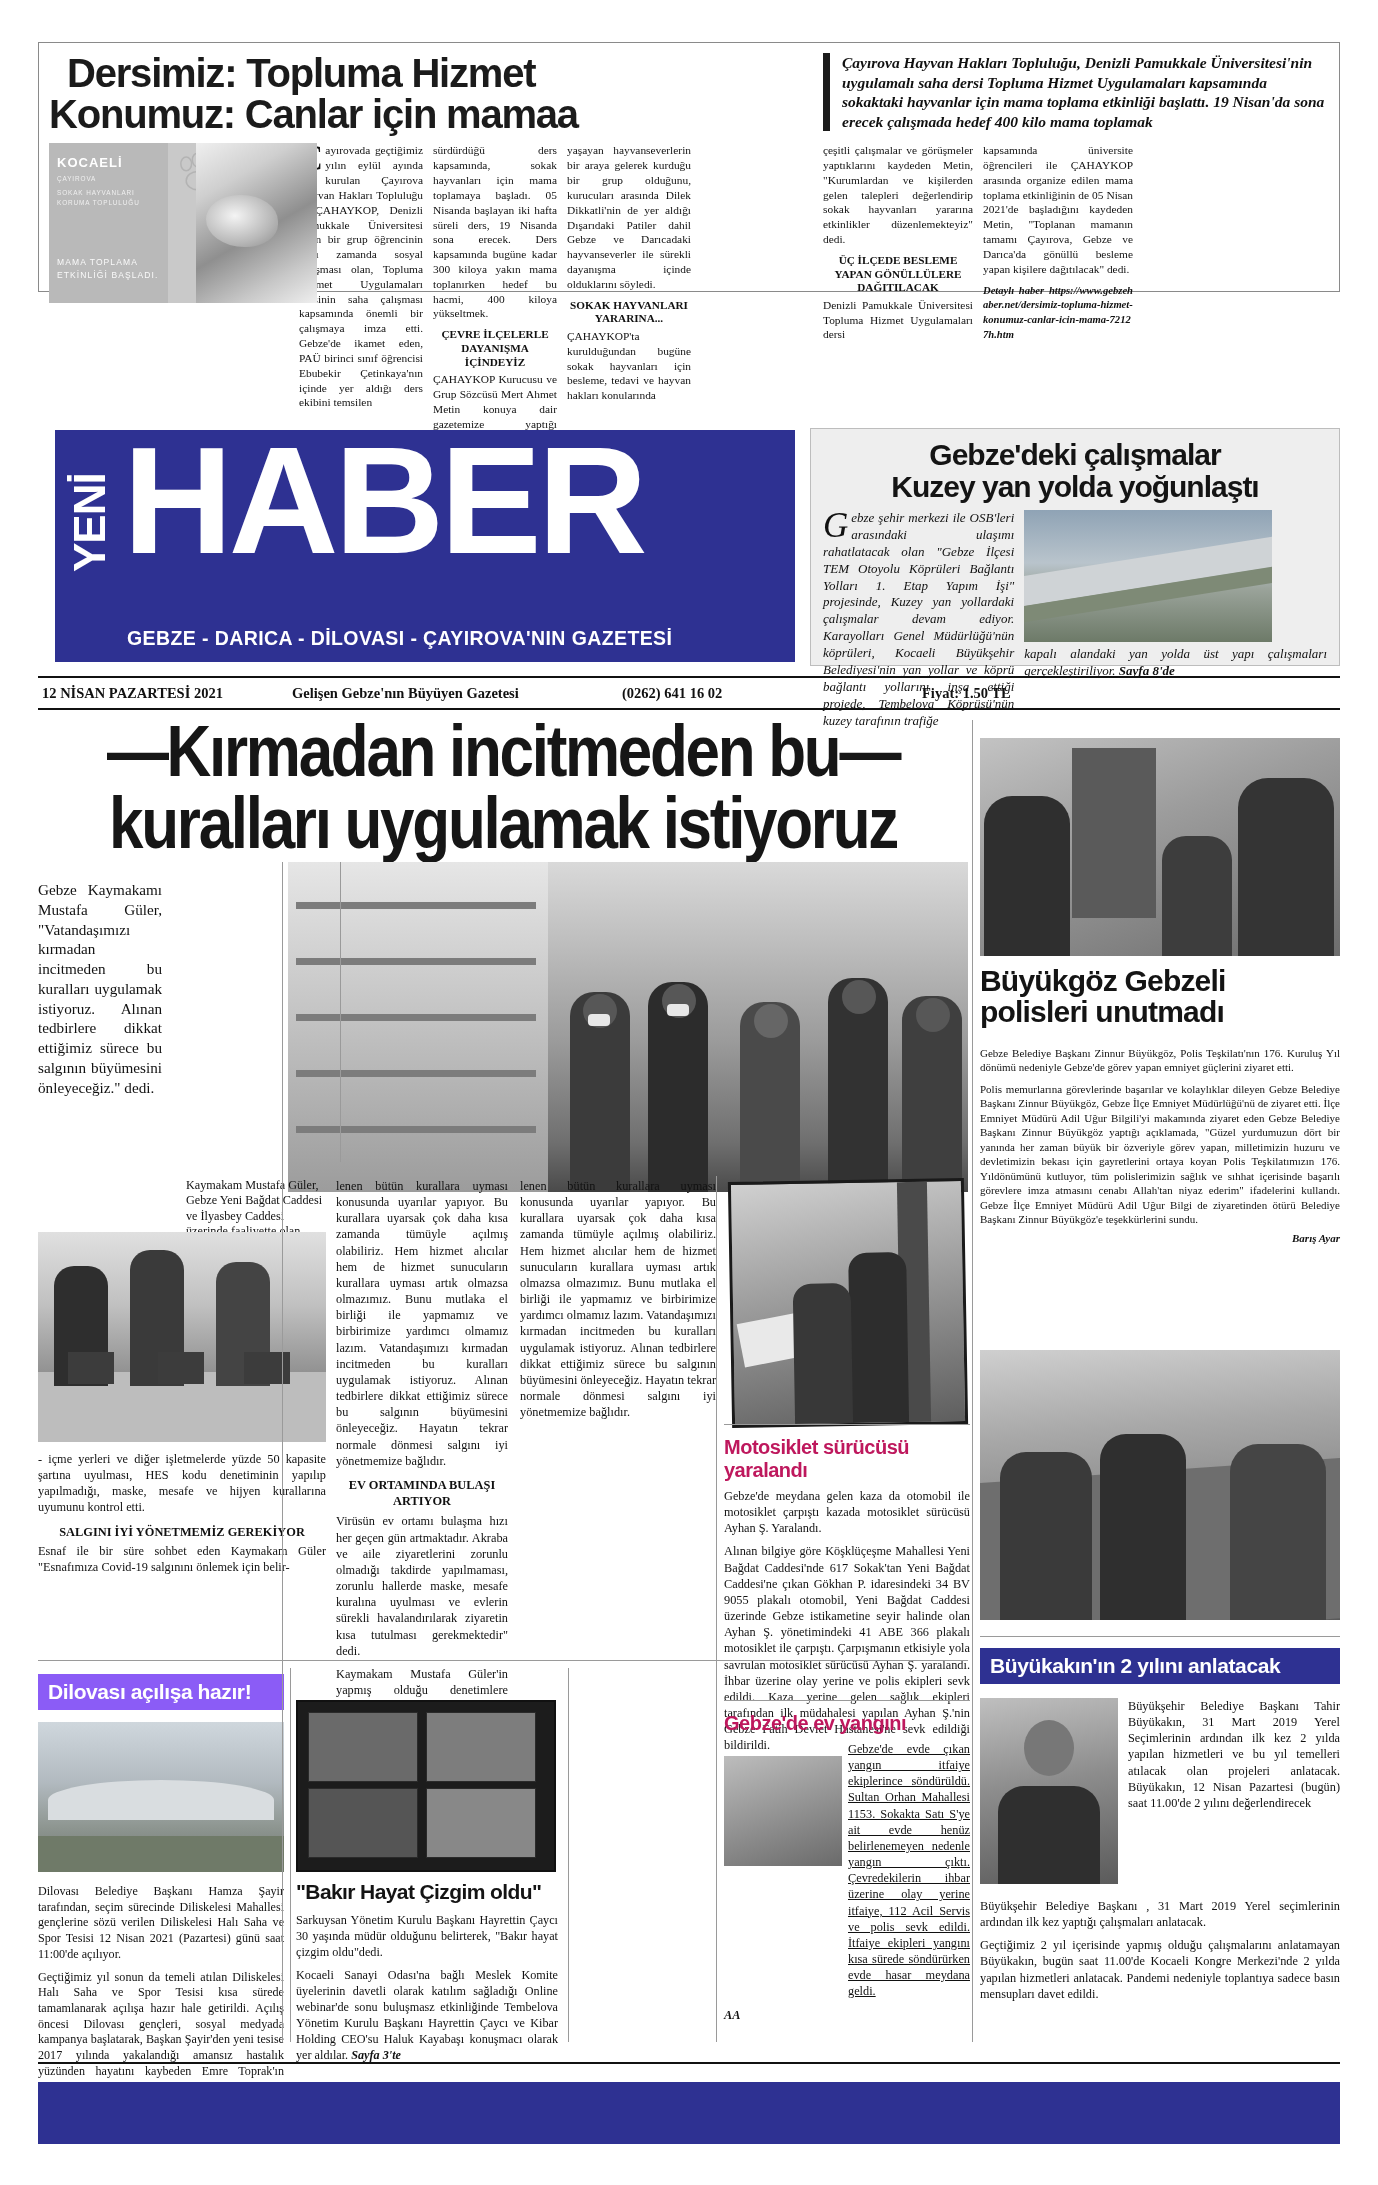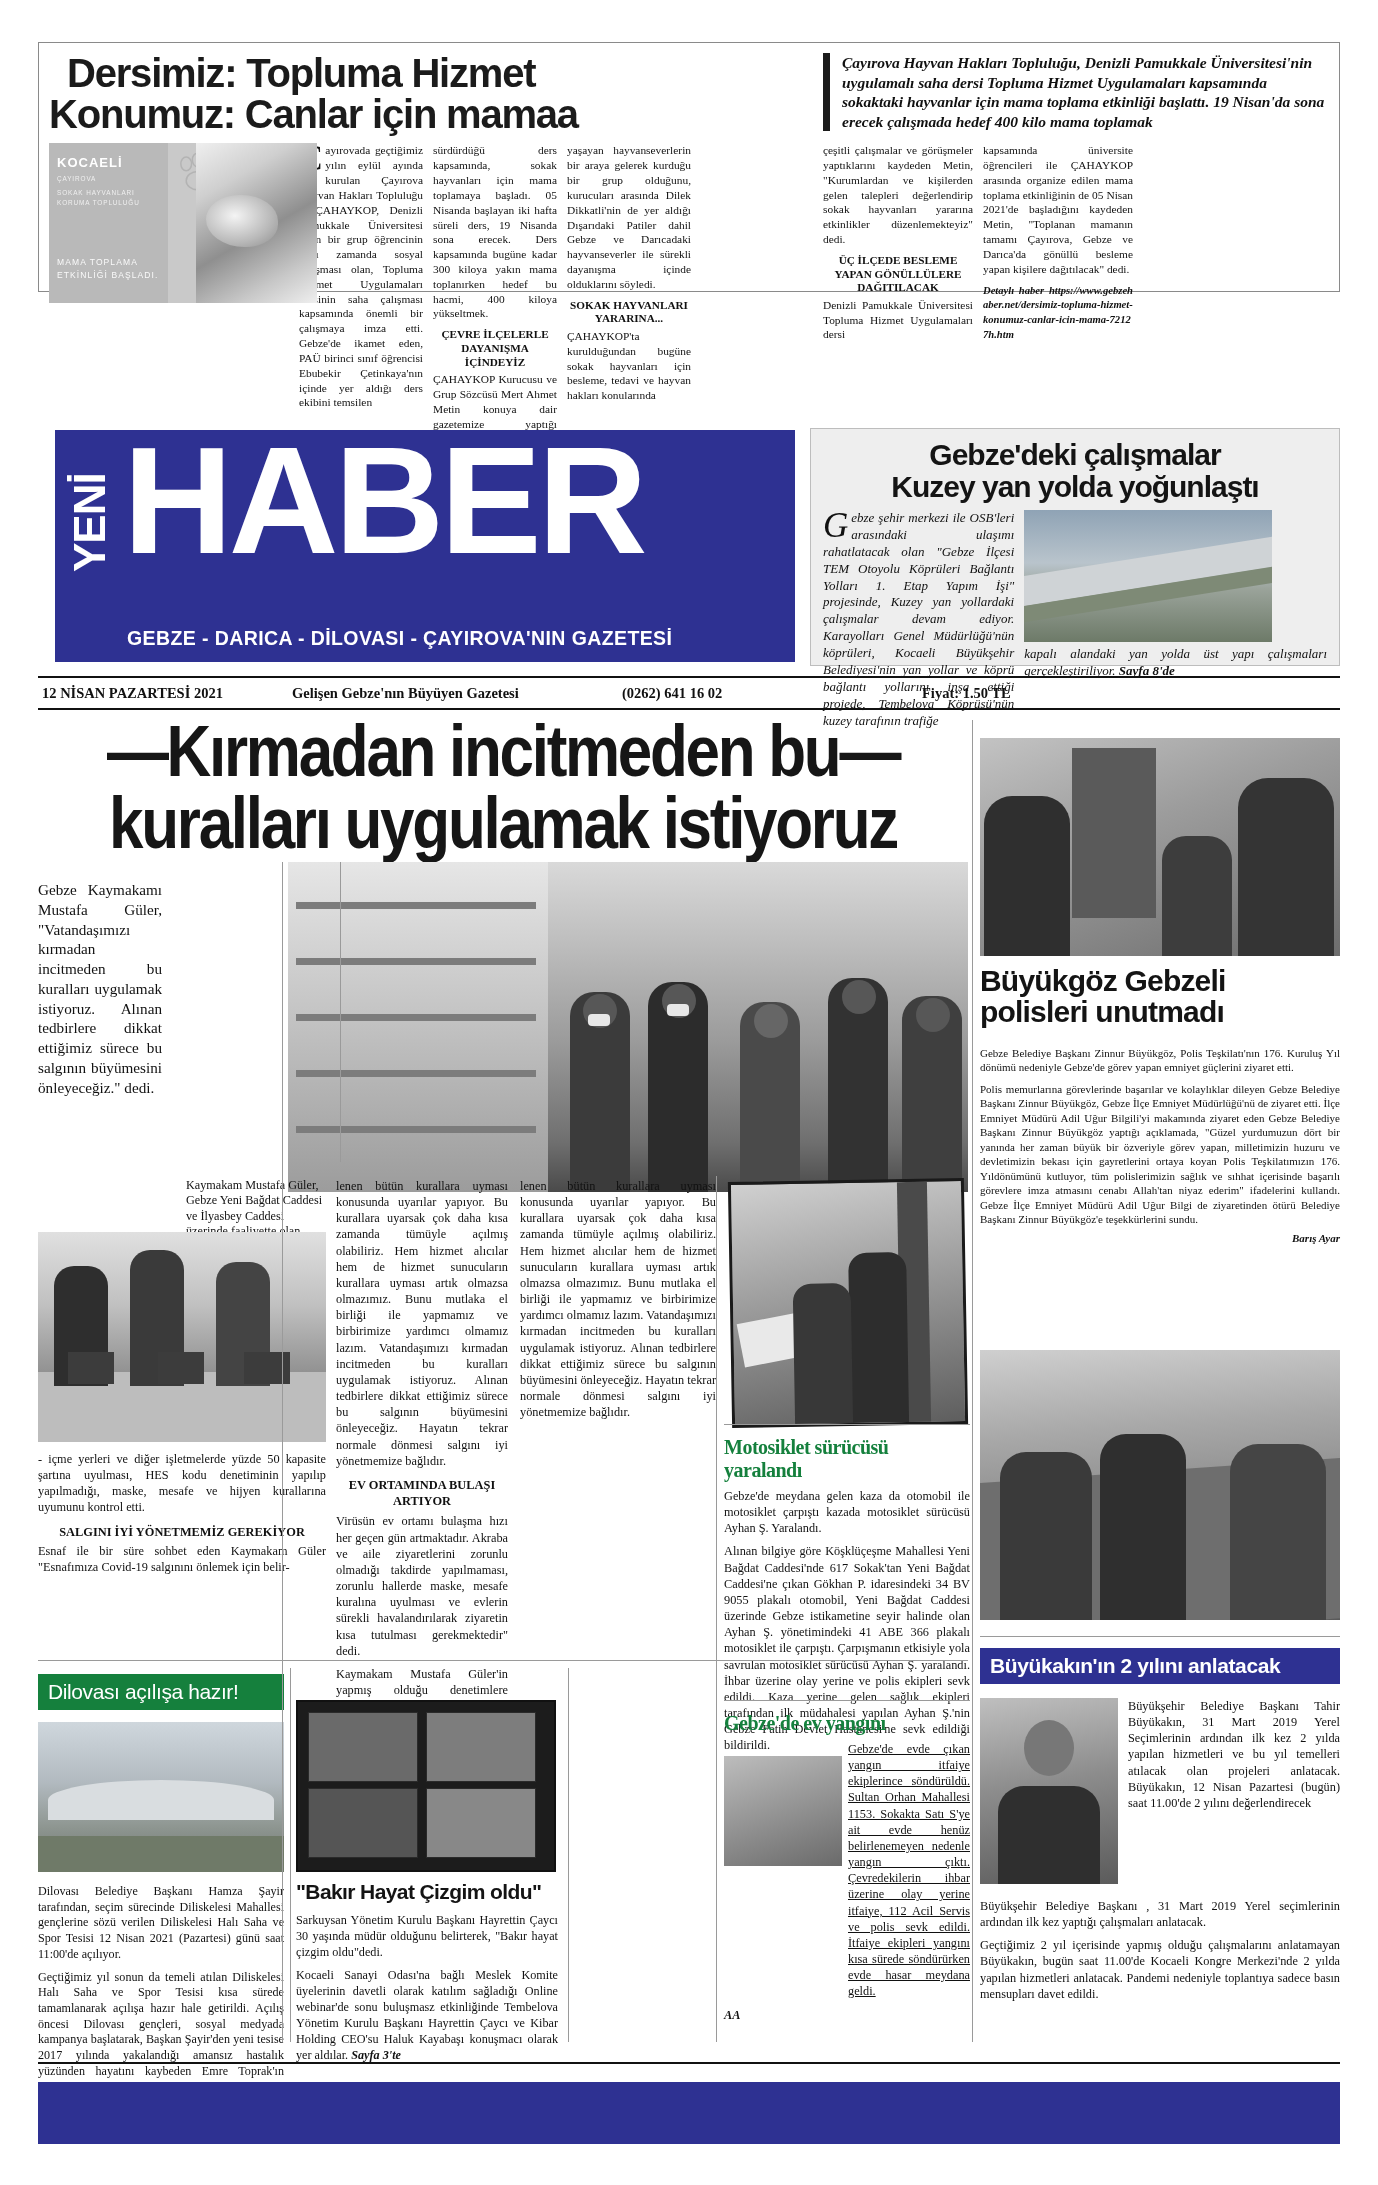--- a/index.html
+++ b/index.html
@@ -264,38 +264,38 @@
   }
   .mid-photo .sign{position:absolute;left:6px;bottom:70px;width:150px;height:44px;background:#e9e9e9;transform:rotate(-10deg);}
   .mid-photo .door{position:absolute;right:34px;top:0;width:30px;height:246px;background:#4a4a4a;}
   .mid-photo .per{position:absolute;right:56px;bottom:0;width:58px;height:170px;background:#2d2d2d;border-radius:18px 18px 0 0;}
 
   
   .moto{
     position:absolute;left:724px;top:1436px;width:246px;
   }
   .moto h3, .yangin h3{
-    margin:0 0 6px 0;font-family:Liberation Serif, serif;font-weight:bold;
-    font-size:20px;letter-spacing:-.5px;color:#15803d;
+    margin:0 0 6px 0;font-family:Liberation Sans, sans-serif;font-weight:bold;
+    font-size:20px;letter-spacing:-.5px;color:#be185d;
   }
   .moto .bd, .yangin .bd{
     font-family:"Liberation Serif",serif;font-size:12.3px;line-height:1.315;text-align:justify;
   }
   .moto .bd p, .yangin .bd p{margin:0 0 7px 0;}
   .yangin{position:absolute;left:724px;top:1712px;width:246px;}
   .yangin-photo{
     position:absolute;left:724px;top:1756px;width:118px;height:110px;
     background:linear-gradient(160deg,#bdbdbd,#6a6a6a);
   }
 
   
   .dilo-head{
     position:absolute;left:38px;top:1674px;width:246px;height:36px;
-    background:#15803d;color:#fff;font-family:"Liberation Sans",sans-serif;
-    font-weight:normal;font-size:21px;letter-spacing:-.4px;
+    background:#8b5cf6;color:#fff;font-family:"Liberation Sans",sans-serif;
+    font-weight:bold;font-size:21px;letter-spacing:-.4px;
     display:flex;align-items:center;padding-left:10px;box-sizing:border-box;
   }
   .dilo-photo{
     position:absolute;left:38px;top:1722px;width:246px;height:150px;
     background:linear-gradient(180deg,#cfd7dd 0%,#b2bac0 40%,#8e9691 70%,#6c736c 100%);
     overflow:hidden;
   }
   .dilo-photo .roof{position:absolute;left:10px;top:58px;width:226px;height:40px;background:#d9dde0;border-radius:60% 60% 0 0;}
   .dilo-photo .g{position:absolute;left:0;bottom:0;width:246px;height:36px;background:#6f7a68;}
   .dilo-body{

